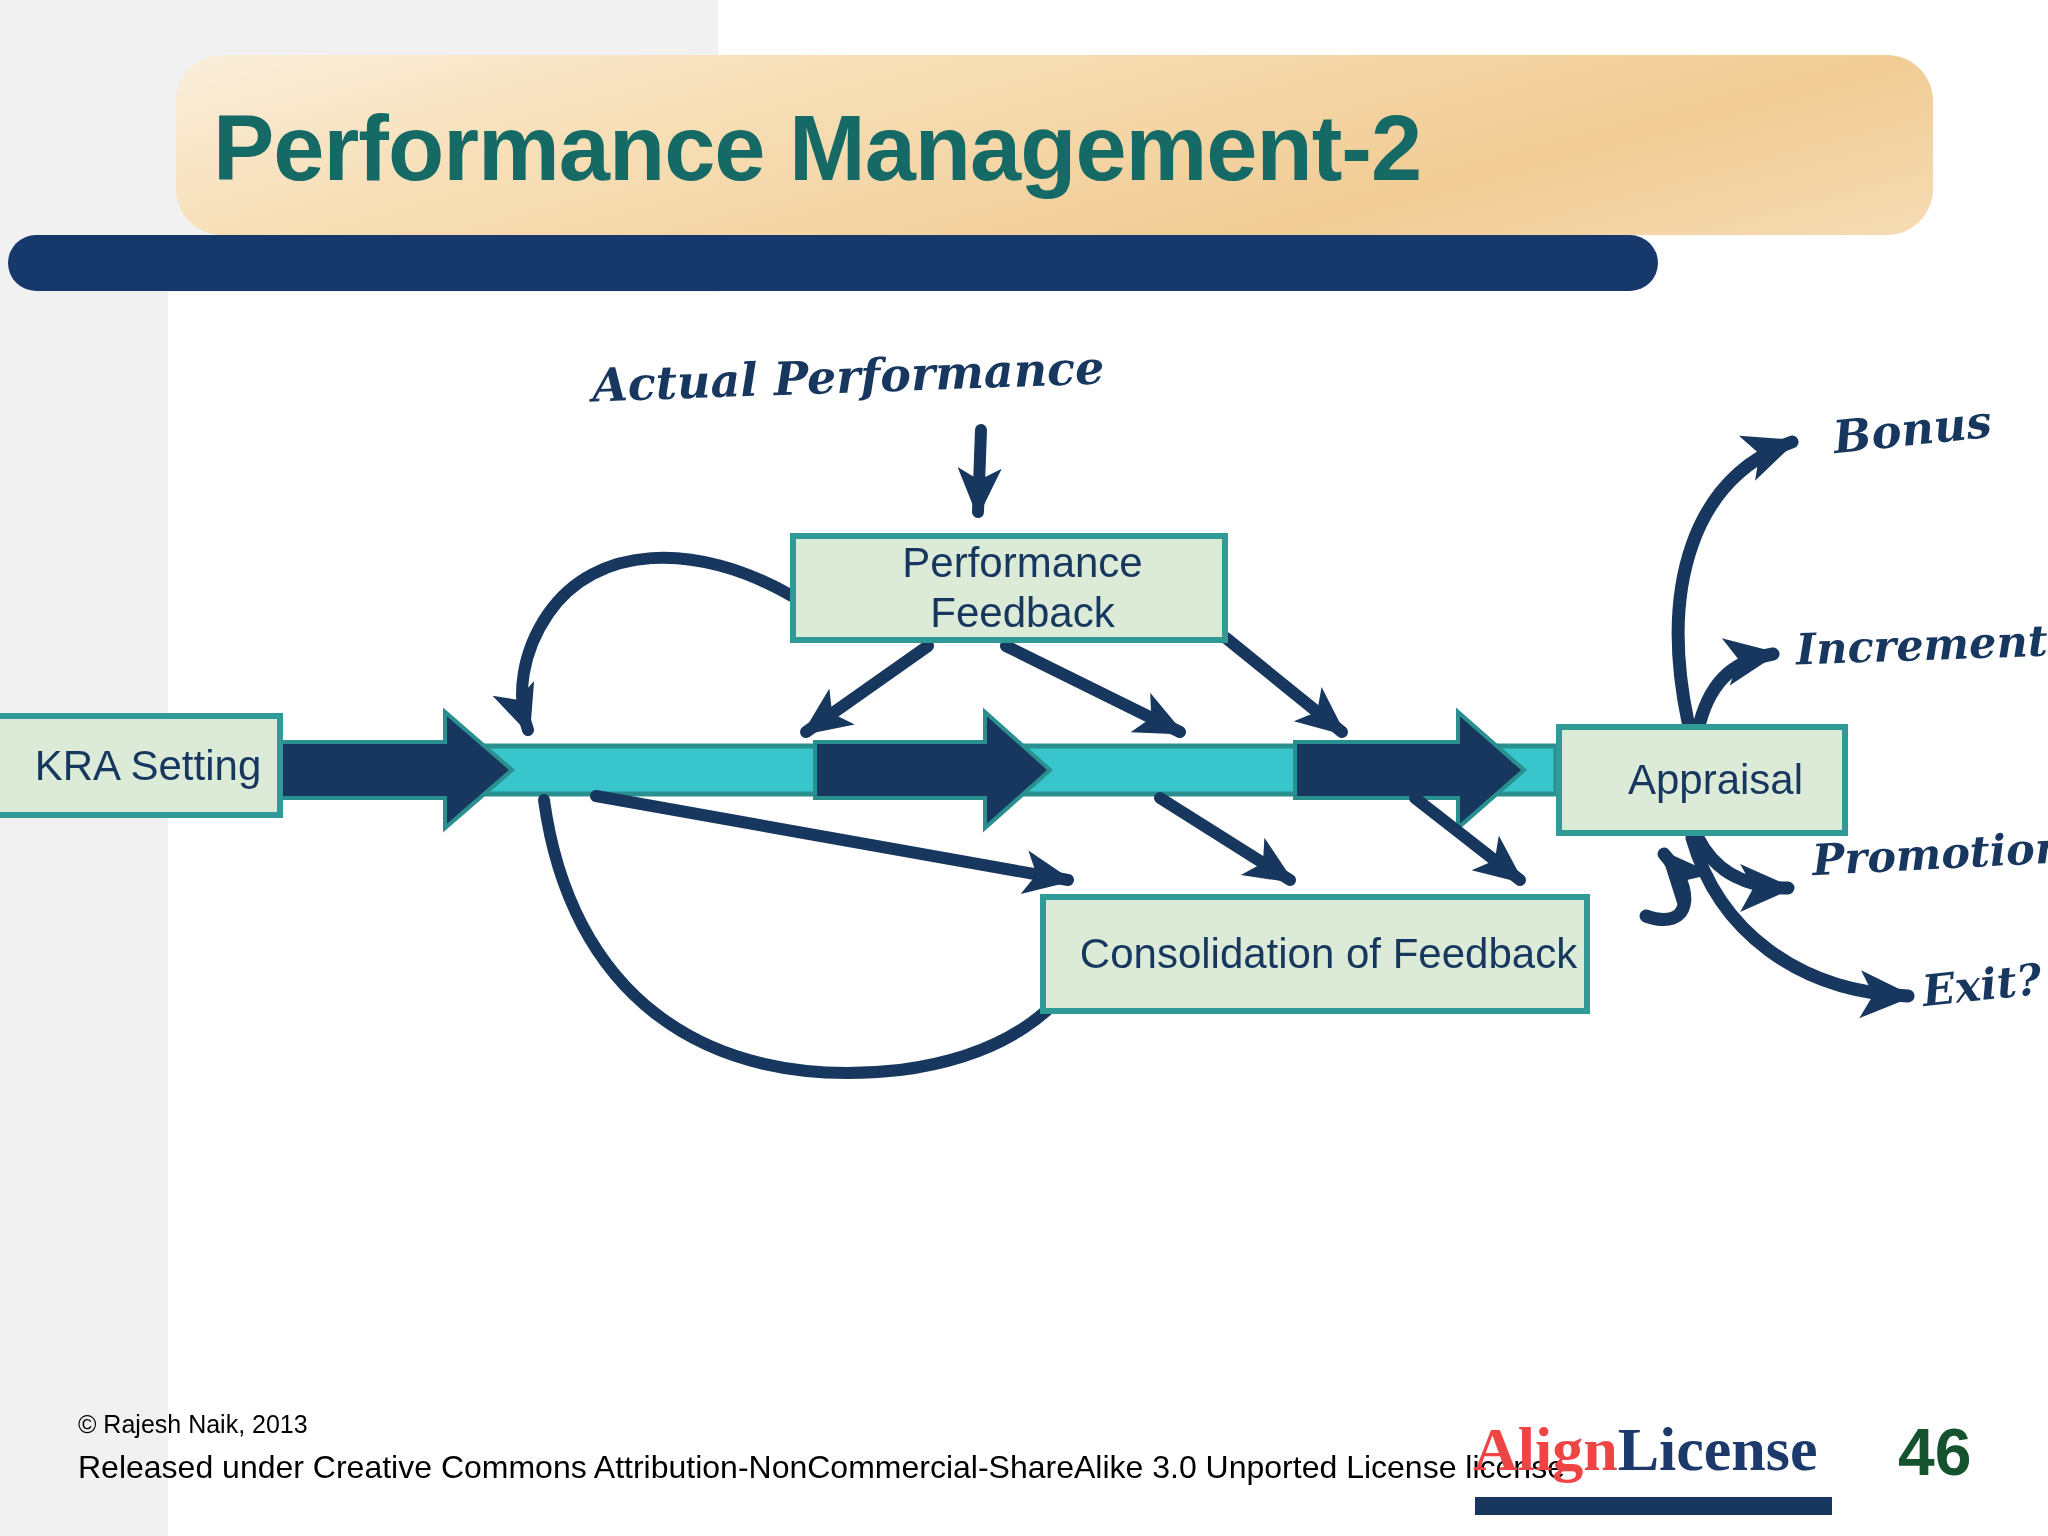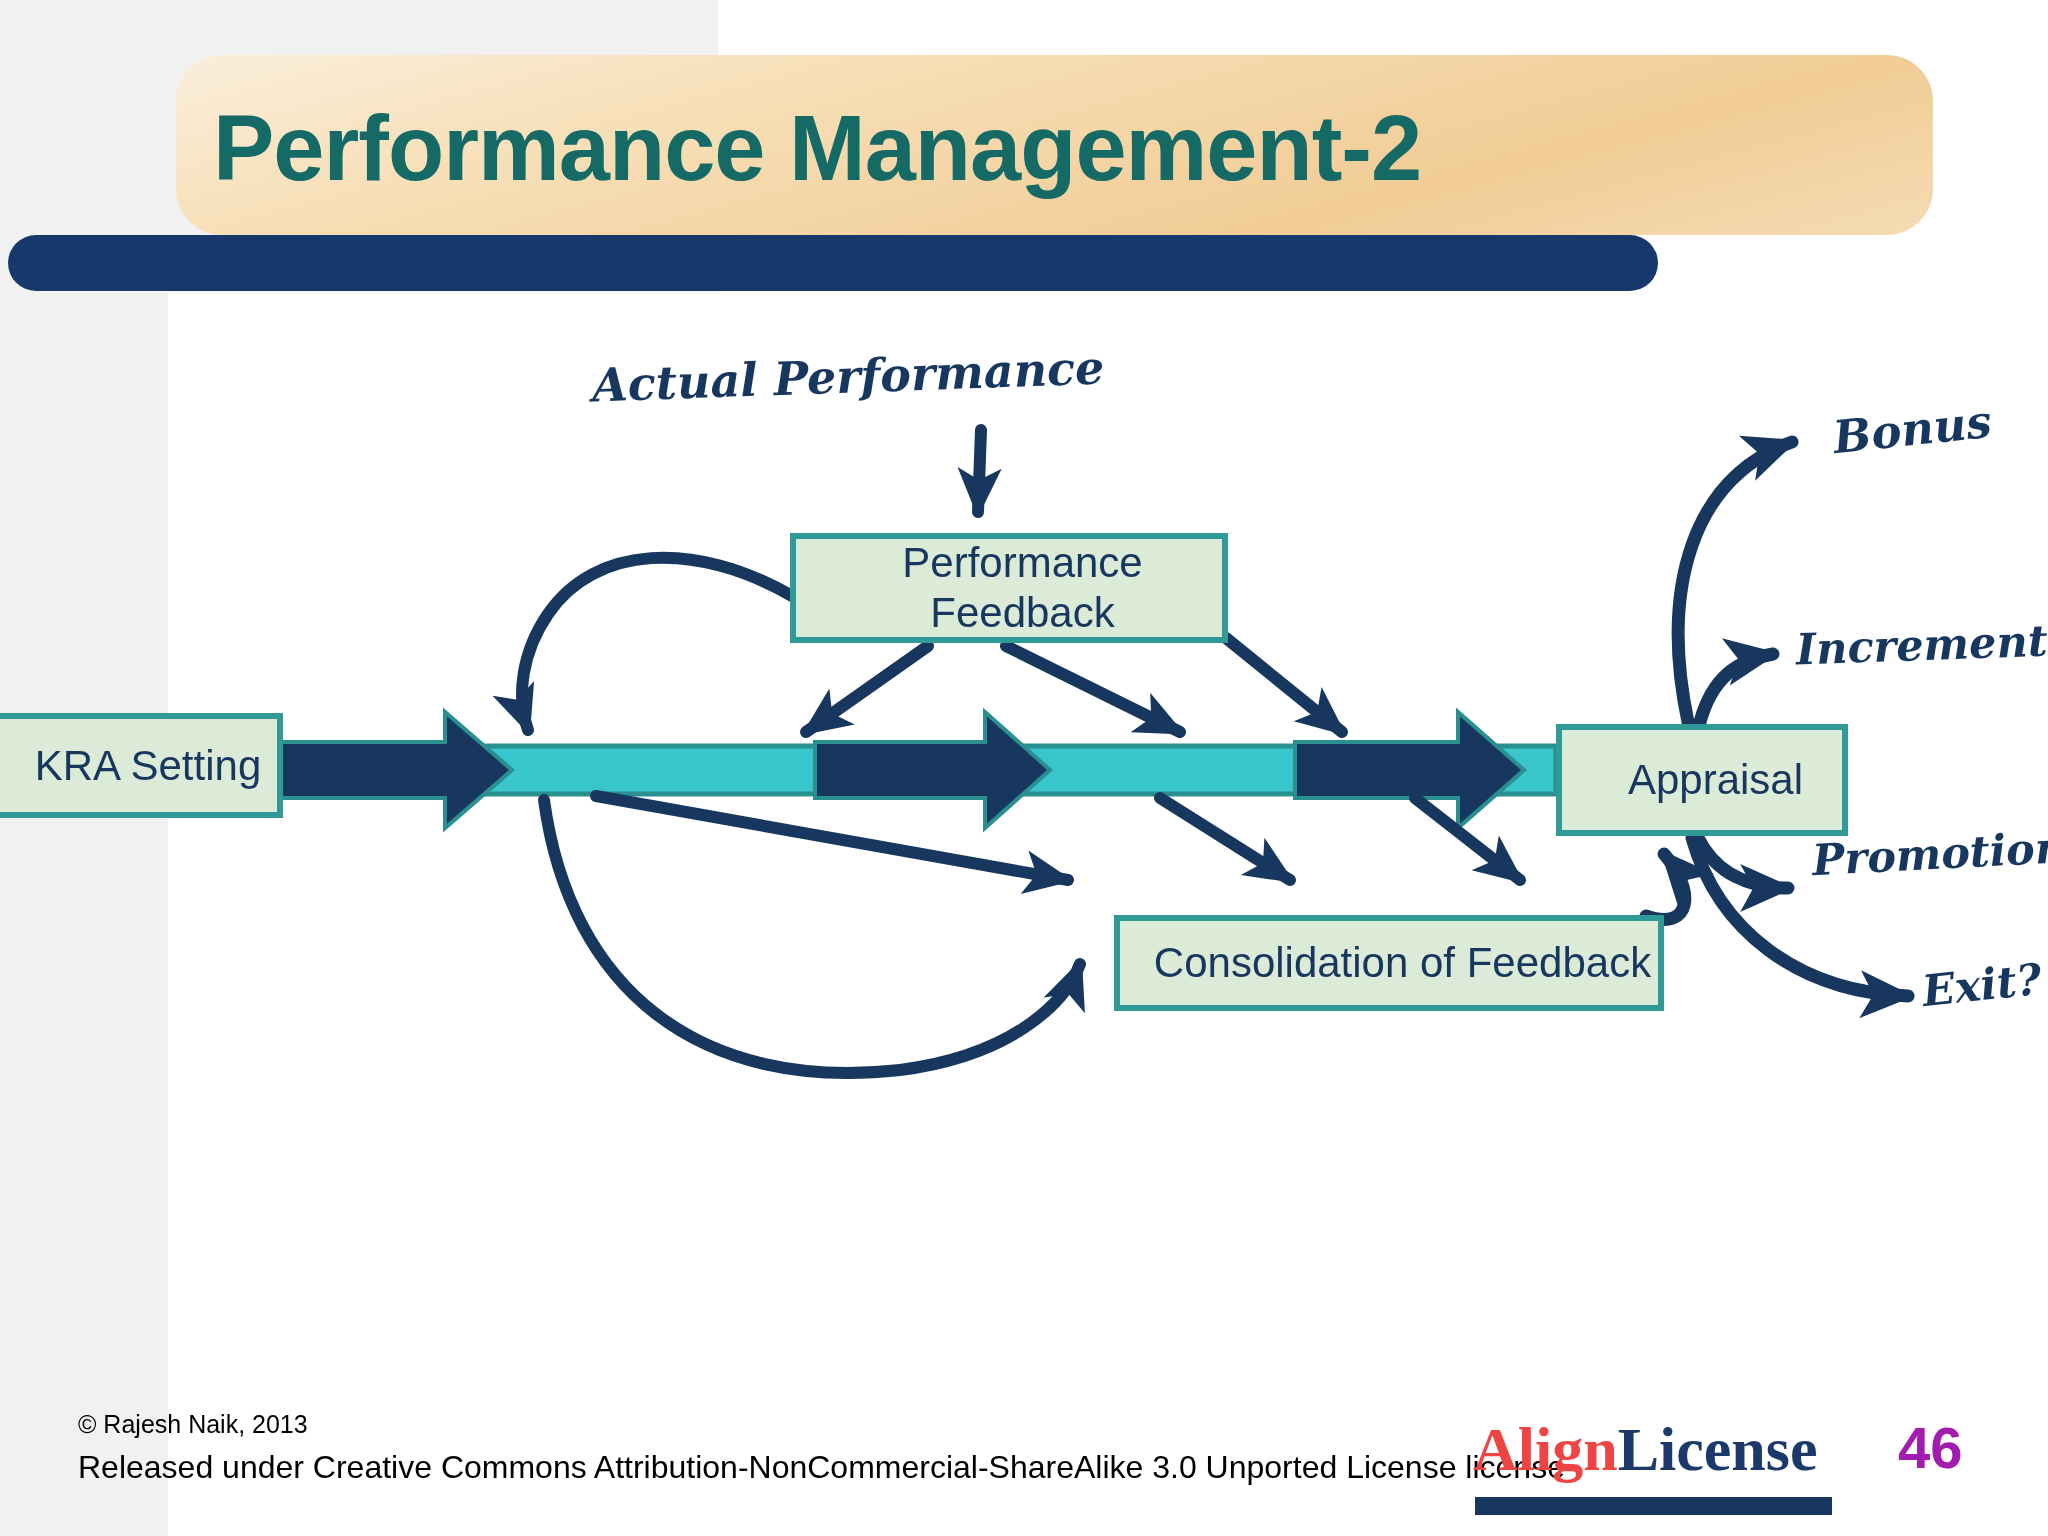--- a/index.html
+++ b/index.html
@@ -36,21 +36,21 @@
   }
   .footer-text{position:absolute; color:#000000; white-space:nowrap;}
   .logo{
     position:absolute; left:1473px; top:1414px; font-family:"Liberation Serif", serif;
     font-size:62px; font-weight:bold; white-space:nowrap; letter-spacing:0px;
   }
   .logo .align{color:#ef4444;}
   .logo .mentor{color:#1b3a6b;}
   .logo-bar{position:absolute; left:1475px; top:1497px; width:357px; height:18px; background:#17375e;}
   .page-number{
-    position:absolute; left:1898px; top:1414px; font-size:58px; font-weight:bold; color:#a21caf;
+    position:absolute; left:1898px; top:1414px; font-size:66px; font-weight:bold; color:#14532d;
   }
 </style>
 </head>
 <body>
 
 <div class="slide">
 
   <div class="gray-top"></div>
   <div class="gray-left"></div>
 
@@ -93,21 +93,21 @@
 
   <div class="box" style="left:-14px; top:713px; width:297px; height:105px;">
     <span>KRA Setting</span>
   </div>
 
   <div class="box" style="left:790px; top:533px; width:438px; height:110px;">
     <span>Performance</span>
     <span>Feedback</span>
   </div>
 
-  <div class="box" style="left:1114px; top:894px; width:550px; height:96px;margin-top:21px;">
+  <div class="box" style="left:1040px; top:894px; width:550px; height:120px;">
     <span>Consolidation of Feedback</span>
   </div>
 
   <div class="box" style="left:1556px; top:724px; width:292px; height:112px;text-align:center;">
     <span>Appraisal</span>
   </div>
 
   <div class="script" style="left:592px; top:352px; width:372px; text-align:center; font-size:46px; transform:rotate(-2deg);">Actual Performance</div>
   <div class="script" style="left:1833px; top:403px; font-size:45px; transform:rotate(-6deg);">Bonus</div>
   <div class="script" style="left:1796px; top:620px; font-size:43px; transform:rotate(-2deg);">Increment</div>

